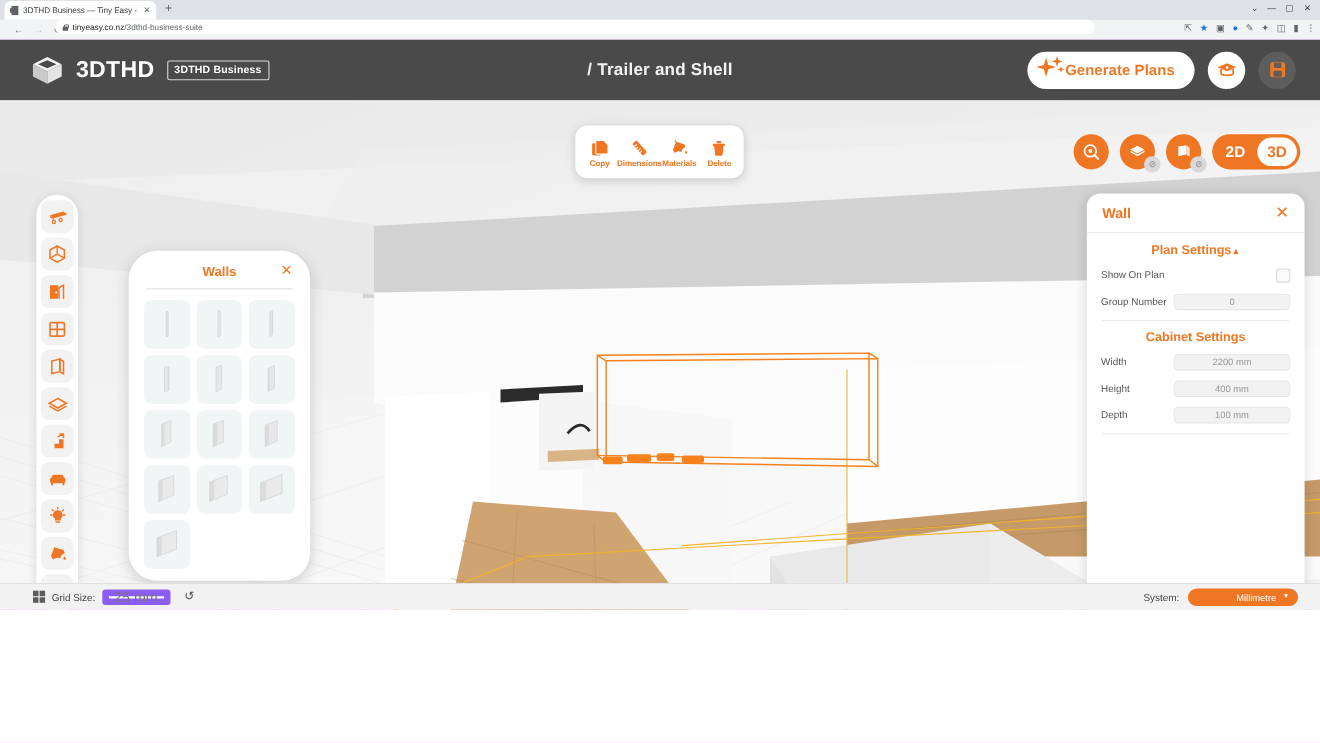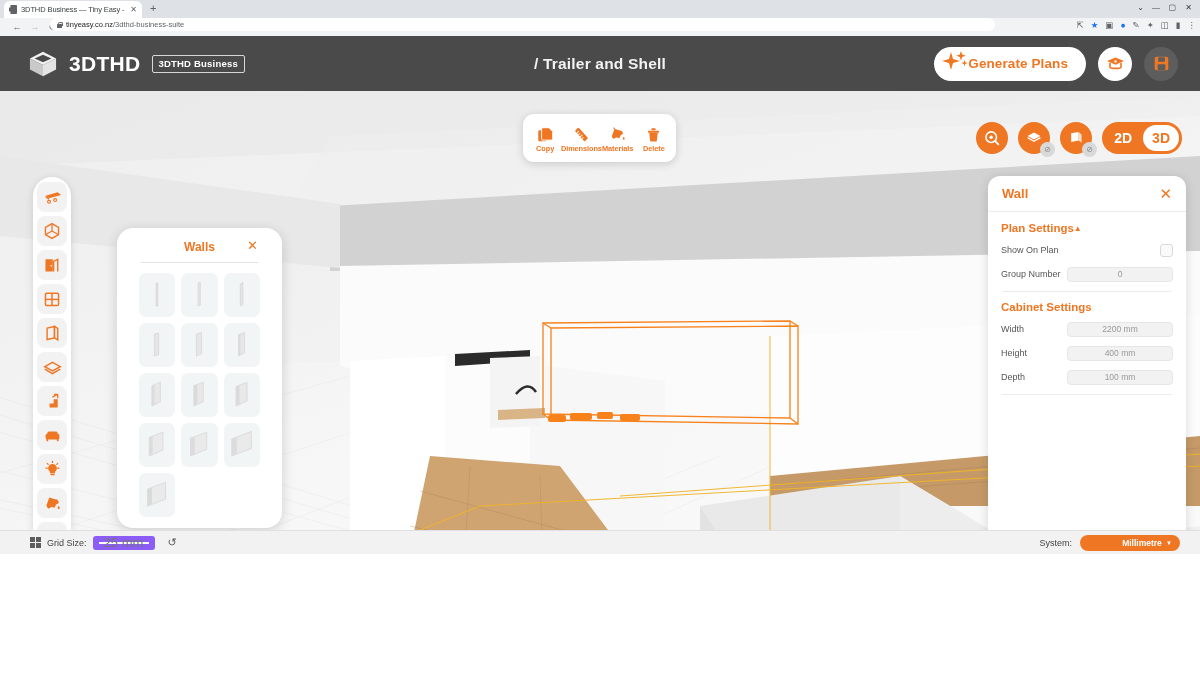--- a/index.html
+++ b/index.html
@@ -95,39 +95,39 @@
   
   .sidebar { position: absolute; left: 33px; top: 141px; width: 38px; background: #fff;
     border-radius: 19px; box-shadow: 0 2px 9px rgba(0,0,0,.13); padding: 5px 0; z-index: 24;
     display: flex; flex-direction: column; align-items: center; gap: 4px; }
   .sb-item { width: 30px; height: 30px; border-radius: 8px; background: #f2f2f2; display: flex;
     align-items: center; justify-content: center; color: #ef7622; }
   .sb-item.active { background: #f2f2f2; }
 
   
   .walls-panel { position: absolute; left: 117px; top: 192px; width: 165px; height: 300px;
-    background: #fff; border-radius: 16px; box-shadow: 0 3px 13px rgba(0,0,0,.16); z-index: 23;
-    padding: 12px 22px; }
+    background: #fff; border-radius: 26px; box-shadow: 0 3px 13px rgba(0,0,0,.16); z-index: 23;
+    padding: 12px 14px; }
   .wp-head { display: flex; align-items: center; justify-content: center; position: relative;
     padding-bottom: 8px; border-bottom: 1px solid #e2e2e2; margin: 0 2px 10px; }
   .wp-title { font-size: 12px; font-weight: bold; color: #ef7622; }
   .wp-close { position: absolute; right: 0; top: -1px; font-size: 13px; color: #ef7622; line-height: 13px; }
   .wp-grid { display: grid; grid-template-columns: repeat(3, 1fr); gap: 6px; }
   .wp-cell { height: 44px; background: #f2f5f5; border-radius: 7px; display: flex;
     align-items: center; justify-content: center; }
 
   
   .props { position: absolute; right: 14px; top: 140px; width: 198px; height: 438px; background: #fff;
     border-radius: 12px; box-shadow: 0 2px 11px rgba(0,0,0,.14); z-index: 23; }
   .props-head { height: 36px; display: flex; align-items: center; justify-content: space-between;
     padding: 0 14px; border-bottom: 1px solid #ececec; }
   .props-title { color: #ef7622; font-size: 13px; font-weight: bold; }
   .props-close { color: #ef7622; font-size: 15px; line-height: 15px; }
   .props-body { padding: 10px 13px 0; }
-  .sec-head { display: flex; align-items: center; justify-content: flex-start; margin-bottom: 6px; }
+  .sec-head { display: flex; align-items: center; justify-content: center; margin-bottom: 6px; }
   .sec-title { color: #ef7622; font-size: 11.5px; font-weight: bold; }
   .sec-caret { color: #ef7622; font-size: 8px; }
   .row { display: flex; align-items: center; height: 20px; margin-bottom: 4px; }
   .row-label { font-size: 9px; color: #555; width: 66px; flex: none; }
   .row-field { flex: 1; height: 15px; background: #f2f2f2; border-radius: 4px; border: 1px solid #e6e6e6;
     display: flex; align-items: center; justify-content: center; font-size: 8.5px; color: #999; }
   .row-check { width: 13px; height: 13px; border: 1px solid #d9d9d9; border-radius: 3px;
     background: #fafafa; margin-left: auto; }
   .divider { height: 1px; background: #ececec; margin: 7px 1px 9px; }
 
@@ -138,21 +138,21 @@
   .grid-ico { width: 11px; height: 11px; display: grid; grid-template-columns: 1fr 1fr;
     grid-template-rows: 1fr 1fr; gap: 1.5px; }
   .grid-ico i { background: #5d5d5d; display: block; }
   .bb-label { font-size: 9px; color: #444; }
   .grid-field { width: 62px; height: 14px; border: 6px solid #8b5cf6; border-radius: 3px; background: #fff;
     font-size: 13px; color: #777; display: flex; align-items: center; justify-content: center; }
   .reset-ico { font-size: 11px; color: #555; margin-left: 7px; line-height: 11px; }
   .sys-wrap { margin-left: auto; margin-right: 20px; display: flex; align-items: center; gap: 8px; }
   .sys-select { background: #ef7622; border-radius: 9px; height: 16px; width: 100px; display: flex;
     align-items: center; justify-content: center; position: relative; }
-  .sys-text { color: #fff; font-size: 8.5px; font-weight: bold; padding-left: 24px; }
+  .sys-text { color: #fff; font-size: 8.5px; font-weight: normal; padding-left: 24px; }
   .sys-caret { position: absolute; right: 8px; color: #fff; font-size: 6px; }
 </style>
 </head>
 <body>
 
 <div id="app">
 
   <div class="browser-chrome">
     <div class="tabstrip">
       <div class="tab">

